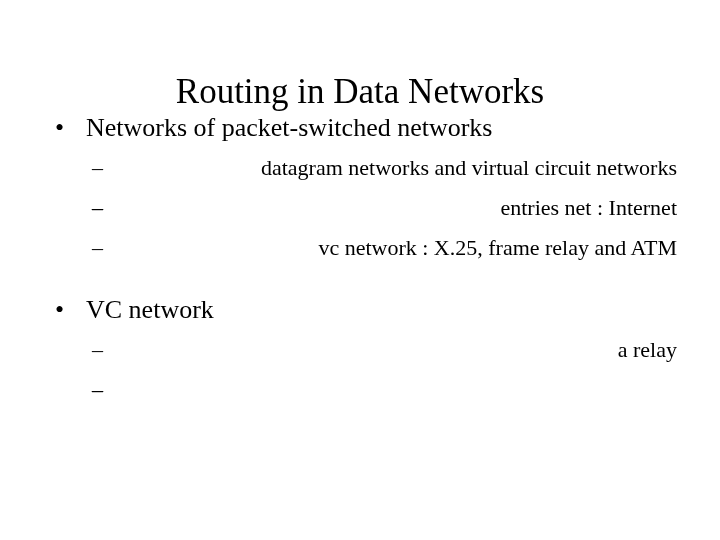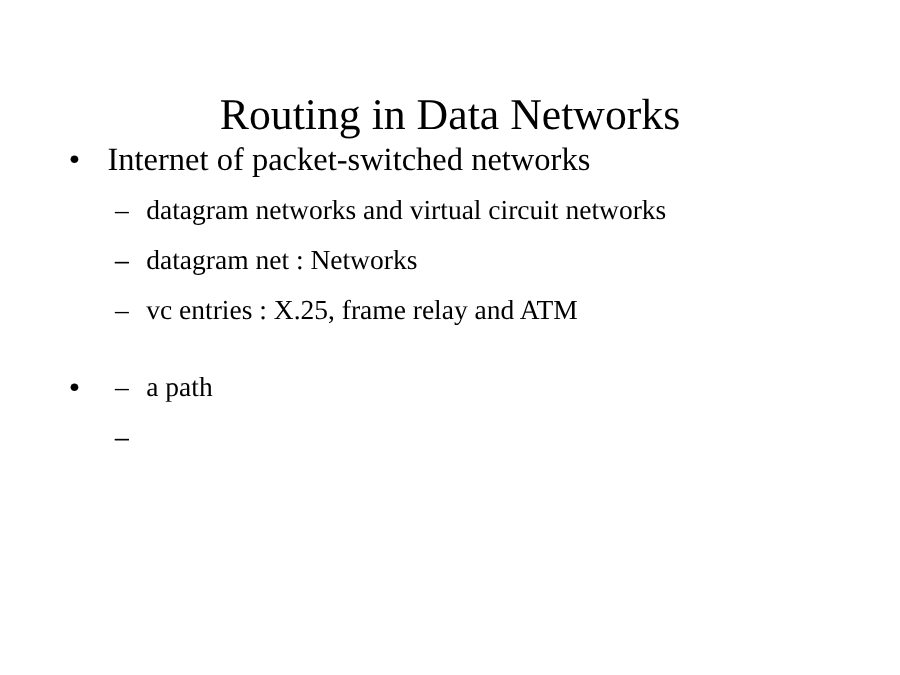--- a/index.html
+++ b/index.html
@@ -66,67 +66,69 @@
   .lvl2 .marker {
     position: absolute;
     left: 92px;
     top: 0;
     font-size: 22px;
     line-height: 40px;
   }
   .lvl2 .txt {
     display: block;
     max-width: 560px;
+    text-align: right;
   }
   .group-gap {
     height: 22px;
   }
 </style>
 </head>
 <body>
 
 <div class="slide">
 
   <h1 class="slide-title">Routing in Data Networks</h1>
 
   <div class="body-area">
 
     <div class="lvl1">
       <span class="marker">•</span>
-      <span class="txt">Internet of packet-switched networks</span>
+      <span class="txt">Networks of packet-switched networks</span>
     </div>
 
     <div class="lvl2">
       <span class="marker">–</span>
       <span class="txt">datagram networks and virtual circuit networks</span>
     </div>
 
     <div class="lvl2">
       <span class="marker">–</span>
     </div>
 
     <div class="lvl2">
       <span class="marker">–</span>
-      <span class="txt">datagram net : Networks</span>
+      <span class="txt">entries net : Internet</span>
     </div>
 
     <div class="lvl2">
       <span class="marker">–</span>
-      <span class="txt">vc entries : X.25, frame relay and ATM</span>
+      <span class="txt">vc network : X.25, frame relay and ATM</span>
     </div>
 
     <div class="group-gap"></div>
 
     <div class="lvl1">
       <span class="marker">•</span>
+      <span class="txt">VC network</span>
     </div>
 
     <div class="lvl2">
       <span class="marker">–</span>
-      <span class="txt">a path</span>
+      <span class="txt">a relay</span>
     </div>
 
     <div class="lvl2">
       <span class="marker">–</span>
     </div>
 
     <div class="lvl2">
       <span class="marker">–</span>
     </div>
 

